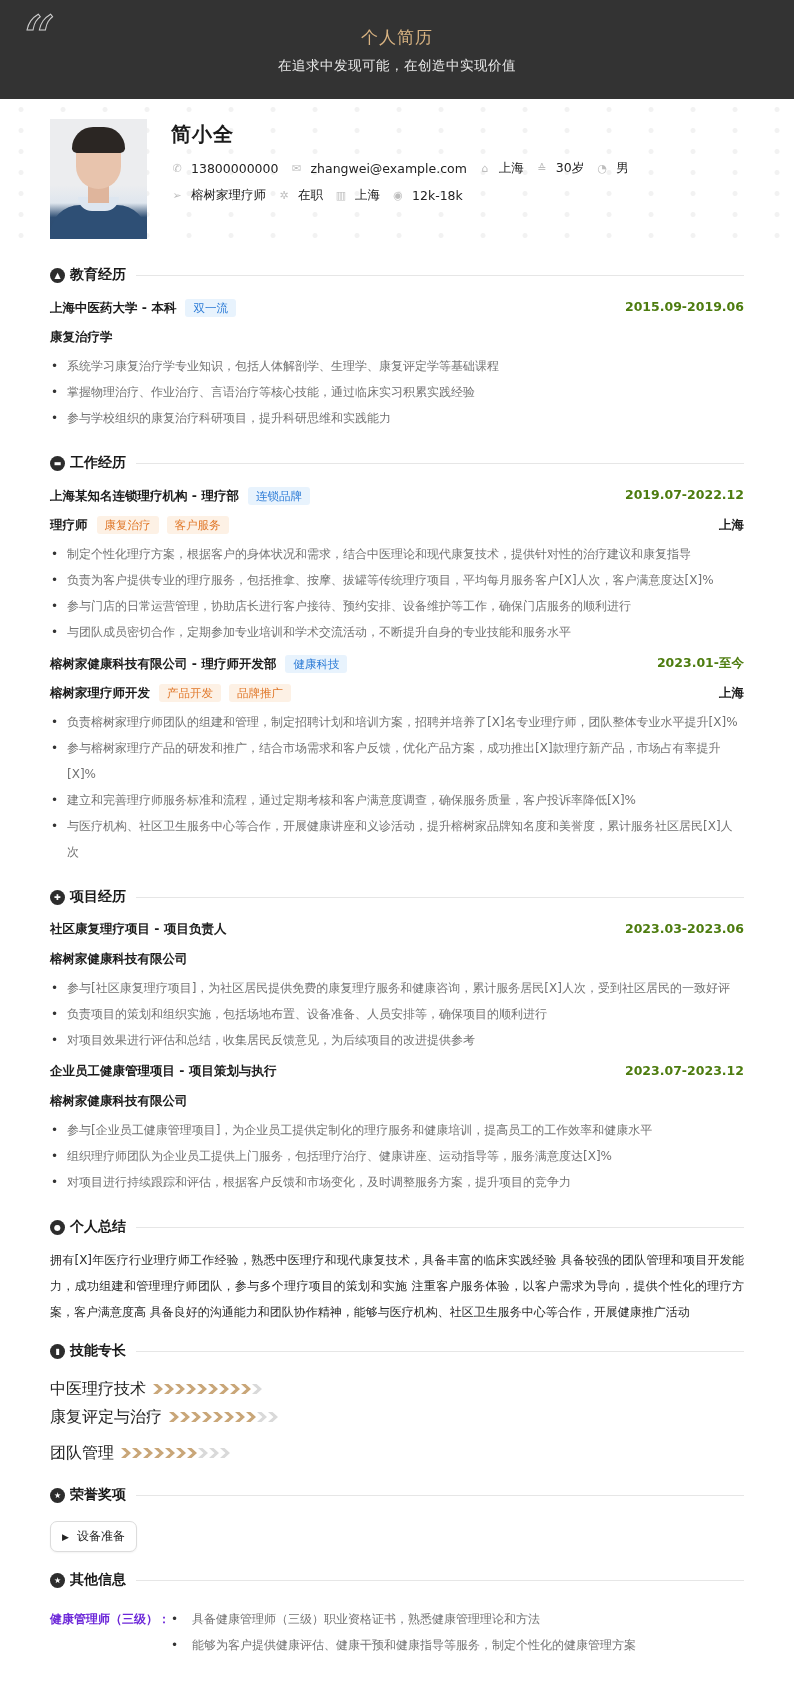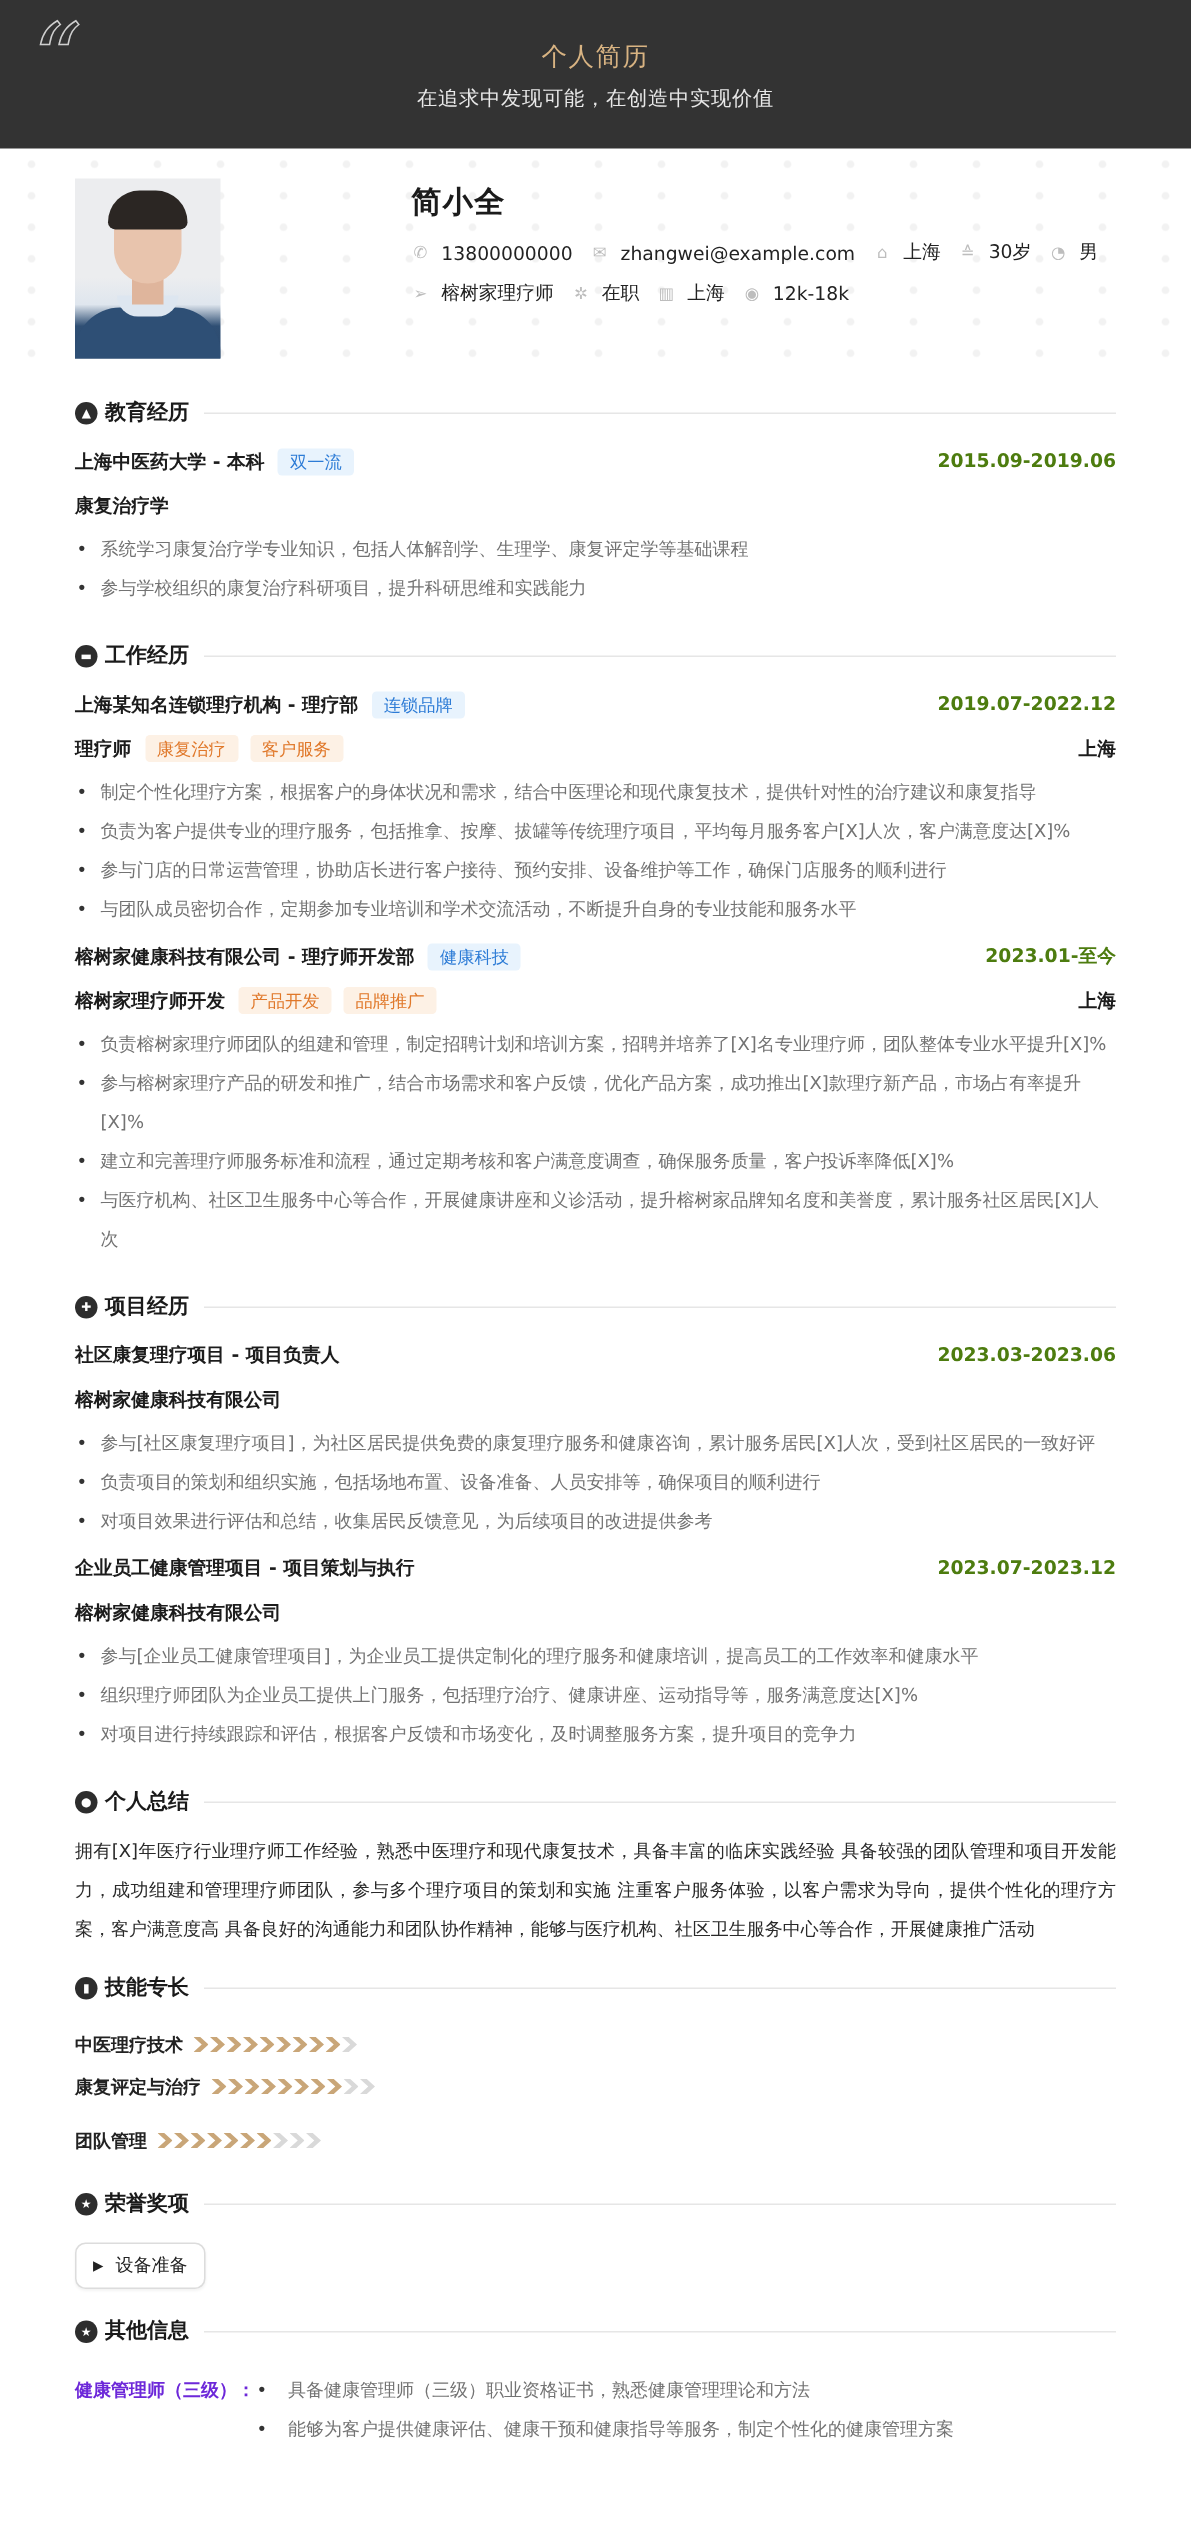--- a/index.html
+++ b/index.html
@@ -3,21 +3,21 @@
 <meta charset="utf-8">
 <style>
   * { box-sizing: border-box; margin: 0; padding: 0; }
   body { width: 794px; height: 1686px; background: #ffffff; font-family: "DejaVu Sans", "Liberation Sans", sans-serif; color: #222; overflow: hidden; position: relative; }
   .banner { height: 99px; background: #333333; position: relative; text-align: center; }
   .banner .quote { position: absolute; left: 22px; top: 8px; font-family: "DejaVu Serif", serif; font-size: 64px; color: transparent; -webkit-text-stroke: 1px #cfcfcf; line-height: 1; font-style: italic; letter-spacing: -4px; }
   .banner .title { padding-top: 26px; font-size: 17px; color: #d8b382; letter-spacing: 1px; }
   .banner .subtitle { margin-top: 8px; font-size: 13.5px; color: #e8e8e8; letter-spacing: 0.5px; }
   .dots { position: absolute; left: 0; top: 99px; width: 794px; height: 140px; background-image: radial-gradient(circle, #ececec 2px, transparent 3px); background-size: 42px 21px; opacity: 0.7; pointer-events: none; }
   .content { position: absolute; left: 50px; top: 99px; width: 694px; }
-  .profile { display: flex; margin-top: 20px; position: relative; justify-content: space-between; }
+  .profile { display: flex; margin-top: 20px; position: relative; }
   .photo { width: 97px; height: 120px; background: linear-gradient(180deg,#ecedef 0%,#ecedef 55%, #dfe6ee 70%, #2f4f74 82%, #2c4a6e 100%); position: relative; overflow: hidden; }
   .photo .head { position: absolute; left: 26px; top: 14px; width: 45px; height: 56px; border-radius: 22px 22px 24px 24px; background: #e8c4ad; }
   .photo .hair { position: absolute; left: 22px; top: 8px; width: 53px; height: 26px; border-radius: 26px 26px 6px 6px; background: #2b2623; }
   .photo .neck { position: absolute; left: 38px; top: 64px; width: 21px; height: 20px; background: #dfb59c; }
   .photo .collar { position: absolute; left: 28px; top: 78px; width: 41px; height: 14px; background: #dde6f0; border-radius: 0 0 18px 18px; }
   .photo .body { position: absolute; left: 0; top: 86px; width: 97px; height: 40px; background: #2e4f75; border-radius: 30px 30px 0 0; }
   .info { margin-left: 24px; }
   .name { font-size: 20px; font-weight: bold; color: #1b1b1b; margin-top: 2px; letter-spacing: 1px; }
   .meta-row { display: flex; align-items: center; font-size: 12.5px; color: #222; margin-top: 12px; }
   .meta-row + .meta-row { margin-top: 10px; }
@@ -35,21 +35,21 @@
   .sub-head .left { display: flex; align-items: center; }
   .tag { display: inline-block; font-size: 11.5px; font-weight: normal; padding: 1px 8px; border-radius: 3px; margin-left: 9px; line-height: 16px; }
   .tag.blue { background: #e8f3fd; color: #2c7bd6; }
   .tag.orange { background: #fdf1e5; color: #e0782a; }
   .tag + .tag { margin-left: 8px; }
   ul.bullets { list-style: none; margin-top: 6px; }
   ul.bullets li { position: relative; padding-left: 17px; font-size: 12px; color: #737373; line-height: 26px; }
   ul.bullets li::before { content: "•"; position: absolute; left: 1px; top: 0; font-size: 12px; color: #333; }
   .summary { font-size: 12px; color: #2a2a2a; line-height: 26px; margin-top: 10px; text-align: justify; }
   .skills { display: flex; flex-wrap: wrap; margin-top: 10px; }
-  .skill { width: 353px; display: flex; align-items: center; height: 20px; margin-top: 8px; font-size: 12px; font-weight: bold; color: #222; text-align: center; }
+  .skill { width: 353px; display: flex; align-items: center; height: 20px; margin-top: 8px; font-size: 16px; font-weight: normal; color: #222; text-align: center; }
   .skill + .skill:nth-child(odd) { margin-top: 16px; }
   .skill:nth-child(3) { margin-top: 16px; }
   .chevs { display: flex; margin-left: 7px; }
   .chev { width: 11px; height: 10px; position: relative; }
   .chev::before { content: ""; position: absolute; left: 0; top: 0; width: 10px; height: 10px; background: #c9a678; clip-path: polygon(0 0, 45% 0, 100% 50%, 45% 100%, 0 100%, 55% 50%); }
   .chev.off::before { background: #d9d9d9; }
   .honors { margin-top: 16px; }
   .honor-btn { display: inline-flex; align-items: center; border: 1px solid #dcdcdc; border-radius: 7px; padding: 0 11px; height: 31px; font-size: 12px; color: #222; background: #fff; box-shadow: 0 1px 2px rgba(0,0,0,0.05); }
   .honor-btn .tri { font-size: 9px; margin-right: 8px; color: #222; }
   .other { display: flex; margin-top: 16px; font-size: 12px; }
@@ -133,20 +133,21 @@
           <span>上海中医药大学 - 本科</span>
           <span class="tag blue">双一流</span>
         </div>
       <div class="right">2015.09-2019.06</div>
     </div>
     <div class="sub-head">
         <div class="left">康复治疗学</div>
       </div>
     <ul class="bullets">
       <li>系统学习康复治疗学专业知识，包括人体解剖学、生理学、康复评定学等基础课程</li>
+      <li>掌握物理治疗、作业治疗、言语治疗等核心技能，通过临床实习积累实践经验</li>
       <li>参与学校组织的康复治疗科研项目，提升科研思维和实践能力</li>
     </ul>
   </div>
 
   <div class="section">
     <div class="sec-head">
       <span class="sec-icon">▬</span>
       <span class="sec-title">工作经历</span>
       <span class="sec-line"></span>
     </div>

